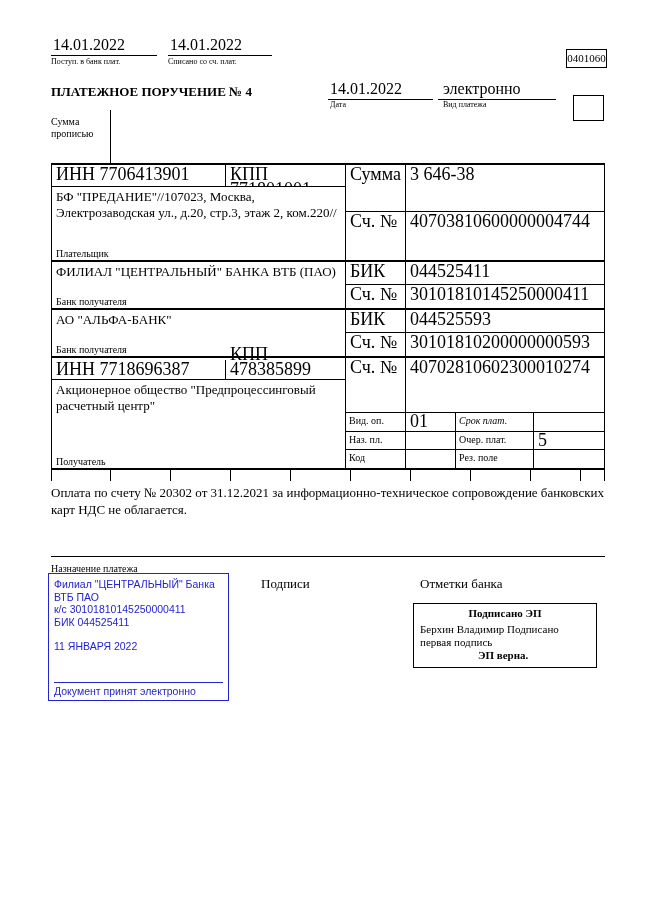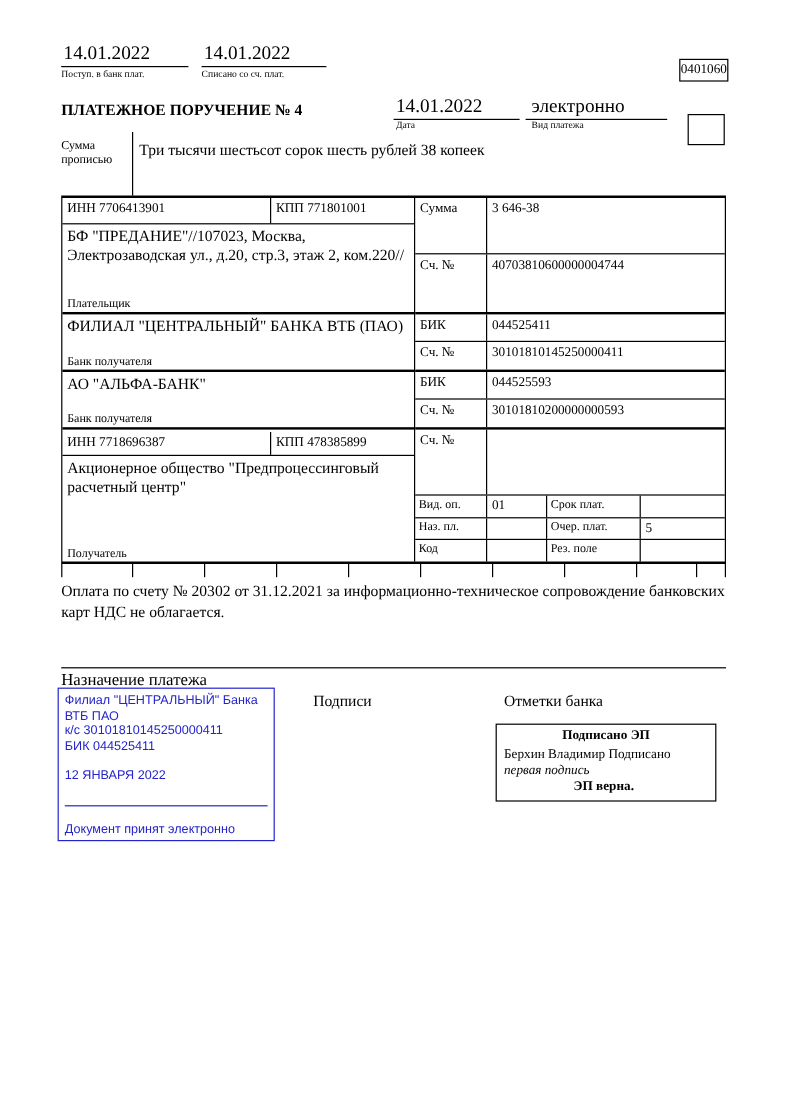--- a/index.html
+++ b/index.html
@@ -13,21 +13,21 @@
   .ufield{position:absolute;border-bottom:1px solid #000;font-size:16px;line-height:14px;padding:0 2px 3px 2px;}
   .bx{position:absolute;border:1px solid #000;margin-top:16px;}
   .title{position:absolute;font-weight:bold;font-size:13px;line-height:15px;}
   .vline{position:absolute;border-left:1px solid #000;width:0;}
   .tbl{position:absolute;left:51px;top:163px;width:554px;height:307px;border:1px solid #000;border-top-width:2px;border-bottom-width:2px;display:flex;}
   .tcol-left{width:294px;border-right:1px solid #000;display:flex;flex-direction:column;}
   .tcol-right{flex:1;display:flex;flex-direction:column;}
   .trow{display:flex;flex-direction:row;}
   .bb1{border-bottom:1px solid #000;}
   .bb2{border-bottom:2px solid #000;}
-  .cell{padding:2px 4px;font-size:11px;line-height:15px;overflow:hidden;}
+  .cell{padding:2px 4px;font-size:18px;line-height:15px;overflow:hidden;}
   .cell.sm{font-size:10px;line-height:12px;padding:2px 3px;}
   .br{border-right:1px solid #000;}
   .namecell{display:flex;flex-direction:column;overflow:hidden;}
   .namecell .val{padding:2px 4px;font-size:13px;line-height:16px;}
   .namecell .sect{margin-top:auto;padding:0 0 1px 4px;font-size:10px;line-height:11px;}
   .strip{position:absolute;left:51px;top:470px;width:554px;height:11px;display:flex;border-left:1px solid #000;border-right:1px solid #000;}
   .strip>div{height:100%;border-right:1px solid #000;}
   .strip>div:last-child{border-right:none;flex:1;}
   .purpose-rule{position:absolute;left:51px;top:556px;width:554px;border-top:1px solid #000;padding-top:1px;}
   .stamp-blue{position:absolute;left:48px;top:573px;width:181px;height:128px;border:1px solid var(--stamp-blue,#2424cd);color:var(--stamp-blue,#2424cd);font-family:"Liberation Sans",sans-serif;font-size:10.5px;line-height:12.5px;padding:4px 5px 3px 5px;display:flex;flex-direction:column;}
@@ -46,21 +46,20 @@
 
   <div class="title" style="left:51px;top:84px;">ПЛАТЕЖНОЕ ПОРУЧЕНИЕ № 4</div>
   <div class="ufield" style="left:328px;top:82px;width:105px;">14.01.2022</div>
   <div class="abs fs8" style="left:330px;top:100px;">Дата</div>
   <div class="ufield" style="left:438px;top:82px;width:118px;padding-left:5px;">электронно</div>
   <div class="abs fs8" style="left:443px;top:100px;">Вид платежа</div>
   <div class="bx" style="left:573px;top:79px;width:31px;height:26px;"></div>
 
   <div class="abs fs10" style="left:51px;top:116px;width:56px;">Сумма прописью</div>
   <div class="vline" style="left:110px;top:110px;height:53px;"></div>
-  <div class="abs fs13" style="left:116px;top:117px;width:480px;">Три тысячи шестьсот сорок шесть рублей 38 копеек</div>
 
   <div class="tbl">
     <div class="tcol-left">
       <div class="trow bb1" style="height:22px;">
         <div class="cell br" style="width:174px;">ИНН 7706413901</div>
         <div class="cell" style="flex:1;">КПП 771801001</div>
       </div>
       <div class="namecell bb2" style="height:75px;">
         <div class="val">БФ "ПРЕДАНИЕ"//107023, Москва, Электрозаводская ул., д.20, стр.3, этаж 2, ком.220//</div>
         <div class="sect">Плательщик</div>
@@ -102,25 +101,26 @@
       <div class="trow bb1" style="height:23px;">
         <div class="cell br" style="width:60px;">БИК</div>
         <div class="cell" style="flex:1;">044525593</div>
       </div>
       <div class="trow bb2" style="height:25px;">
         <div class="cell br" style="width:60px;">Сч. №</div>
         <div class="cell" style="flex:1;">30101810200000000593</div>
       </div>
       <div class="trow bb1" style="height:55px;">
         <div class="cell br" style="width:60px;">Сч. №</div>
+        <div class="cell" style="flex:1;">40702810602300010274</div>
       </div>
       <div class="trow bb1" style="height:19px;">
         <div class="cell sm br" style="width:60px;">Вид. оп.</div>
         <div class="cell br" style="width:50px;padding-top:1px;">01</div>
-        <div class="cell sm br" style="width:78px;">Срок плат.</div>
+        <div class="cell sm br" style="width:78px;font-style:italic;">Срок плат.</div>
         <div class="cell" style="flex:1;padding-top:1px;"></div>
       </div>
       <div class="trow bb1" style="height:18px;">
         <div class="cell sm br" style="width:60px;">Наз. пл.</div>
         <div class="cell br" style="width:50px;padding-top:1px;"></div>
         <div class="cell sm br" style="width:78px;">Очер. плат.</div>
         <div class="cell" style="flex:1;padding-top:1px;">5</div>
       </div>
       <div class="trow" style="flex:1;">
         <div class="cell sm br" style="width:60px;">Код</div>
@@ -139,34 +139,34 @@
     <div style="width:60px;"></div>
     <div style="width:60px;"></div>
     <div style="width:60px;"></div>
     <div style="width:60px;"></div>
     <div style="width:50px;"></div>
     <div></div>
   </div>
 
   <div class="abs" style="left:51px;top:484px;width:554px;font-size:13px;line-height:17px;">Оплата по счету № 20302 от 31.12.2021 за информационно-техническое сопровождение банковских карт НДС не облагается.</div>
   <div class="purpose-rule">
-    <span style="font-size:14px;line-height:10px;">Назначение платежа</span>
+    <span style="font-size:10px;line-height:10px;">Назначение платежа</span>
   </div>
 
   <div class="abs fs12" style="left:261px;top:577px;">Подписи</div>
   <div class="abs fs12" style="left:420px;top:577px;">Отметки банка</div>
 
   <div class="stamp-blue">
     <div>Филиал "ЦЕНТРАЛЬНЫЙ" Банка ВТБ ПАО</div>
     <div>к/с 30101810145250000411</div>
     <div>БИК 044525411</div>
-    <div style="margin-top:12px;">12 ЯНВАРЯ 2022</div>
-    <div style="margin-top:auto;border-top:1px solid var(--stamp-blue,#2424cd);padding-top:13px;">Документ принят электронно</div>
+    <div style="margin-top:12px;">11 ЯНВАРЯ 2022</div>
+    <div style="margin-top:auto;border-top:1px solid var(--stamp-blue,#2424cd);padding-top:2px;">Документ принят электронно</div>
   </div>
 
   <div class="sig-box">
     <div style="font-weight:bold;text-align:center;">Подписано ЭП</div>
     <div style="margin-top:3px;">Берхин Владимир Подписано</div>
-    <div style="font-style:italic;">первая подпись</div>
+    <div style="">первая подпись</div>
     <div style="font-weight:bold;margin-left:58px;">ЭП верна.</div>
   </div>
 
 </div>
 
 </body></html>

